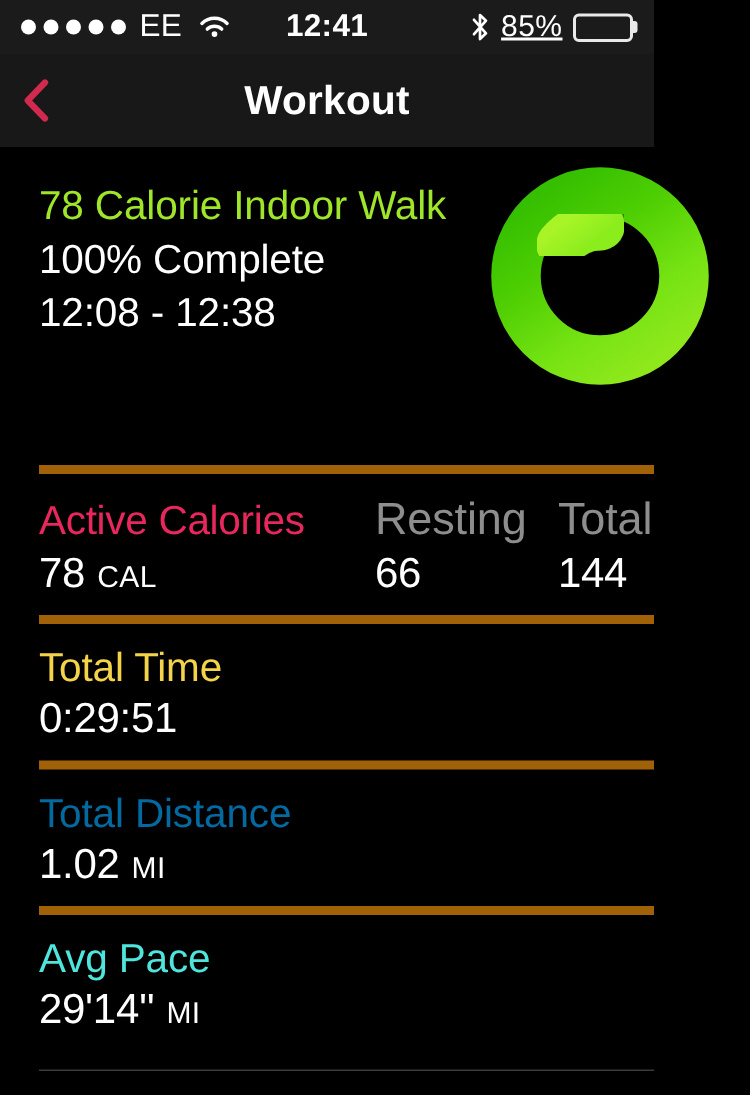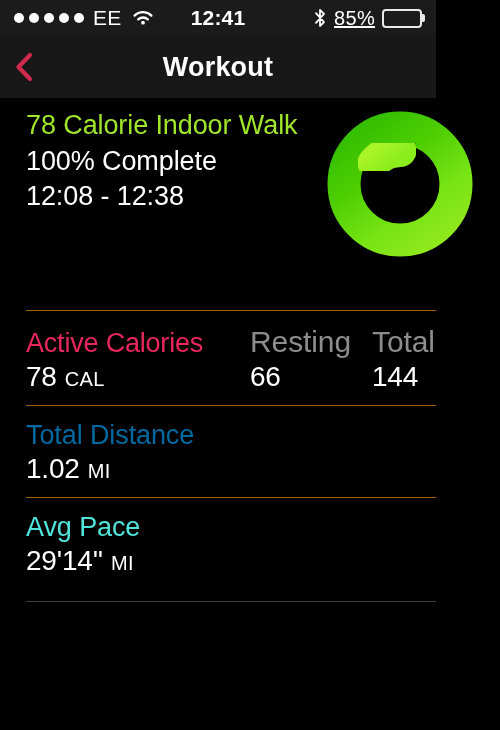--- a/index.html
+++ b/index.html
@@ -74,21 +74,21 @@
     position:absolute; left:0; right:0; top:0; height:62px;
     display:flex; align-items:center; justify-content:center;
     color:#fff; font-size:27px; font-weight:bold; letter-spacing:.2px;
     pointer-events:none;
   }
 
   
   .hero{
     position:relative;
     height:212px;
-    padding:12px 0 0 26px;
+    padding:24px 0 0 26px;
   }
   .hero-title{
     color:#9fe52a;
     font-size:27px;
     letter-spacing:-.1px;
     margin-bottom:5px;
     white-space:nowrap;
   }
   .hero-line{
     color:#fff;
@@ -102,21 +102,21 @@
     left:322px; top:8px;
     width:156px; height:156px;
   }
   .ring-wrap svg{ display:block; width:156px; height:156px; }
 
   
   .rows{ padding:0; }
   .row{
     position:relative;
     padding:14px 0 12px 26px;
-    border-top:1px solid #a16207;
+    border-top:6px solid #a16207;
     margin-left:26px;
   }
   .row > *{ margin-left:-26px; }
   .row-label{
     font-size:27px;
     letter-spacing:-.1px;
     margin-bottom:2px;
     white-space:nowrap;
   }
   .row-value{
@@ -239,20 +239,27 @@
       <div class="cal-vals">
         <span class="c1 val-main">
           <span>78</span>
           <span class="unit">CAL</span>
         </span>
         <span class="c2 val-plain">66</span>
         <span class="c3 val-plain">144</span>
       </div>
     </div>
 
+    <div class="row">
+      <div class="row-label" style="color: rgb(243, 211, 74);">Total Time</div>
+      <div class="row-value">
+        <span>0:29:51</span>
+
+      </div>
+    </div>
 
     <div class="row">
       <div class="row-label" style="color: #0369a1;">Total Distance</div>
       <div class="row-value">
         <span>1.02</span>
         <span class="unit">MI</span>
       </div>
     </div>
 
     <div class="row">

